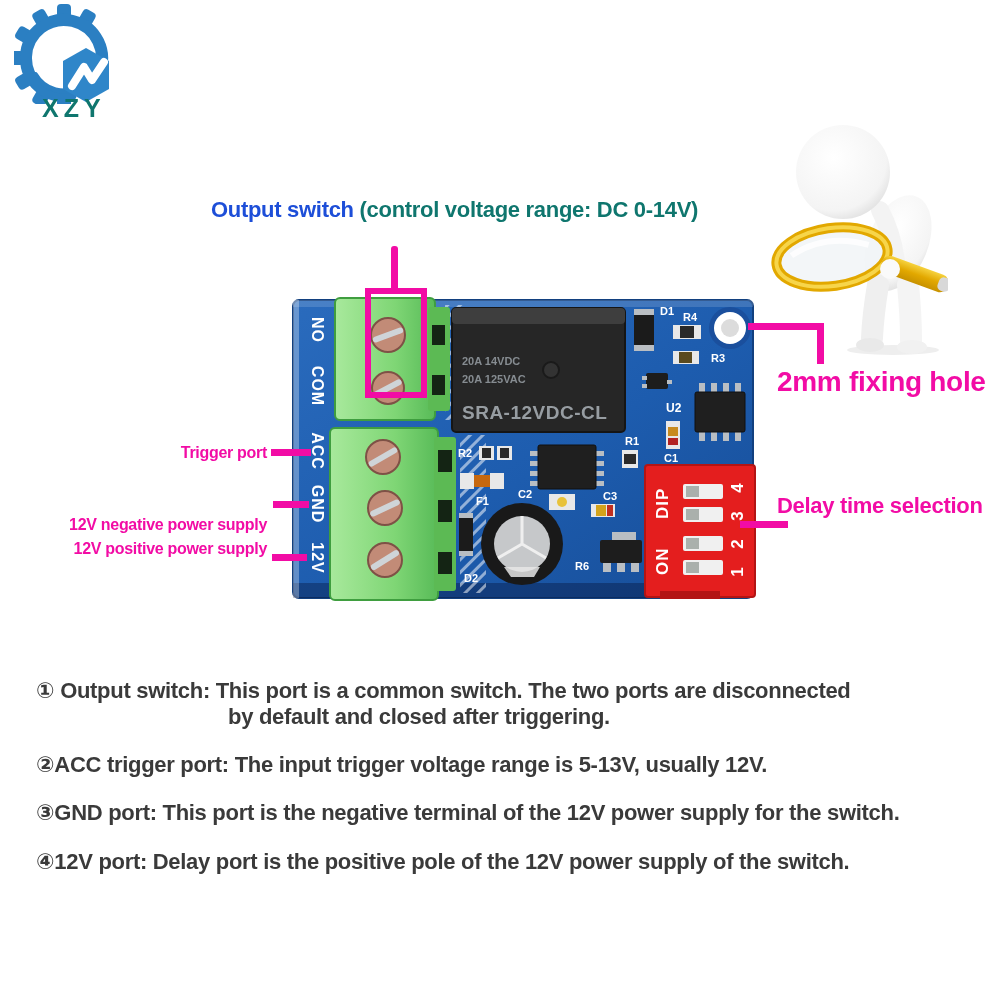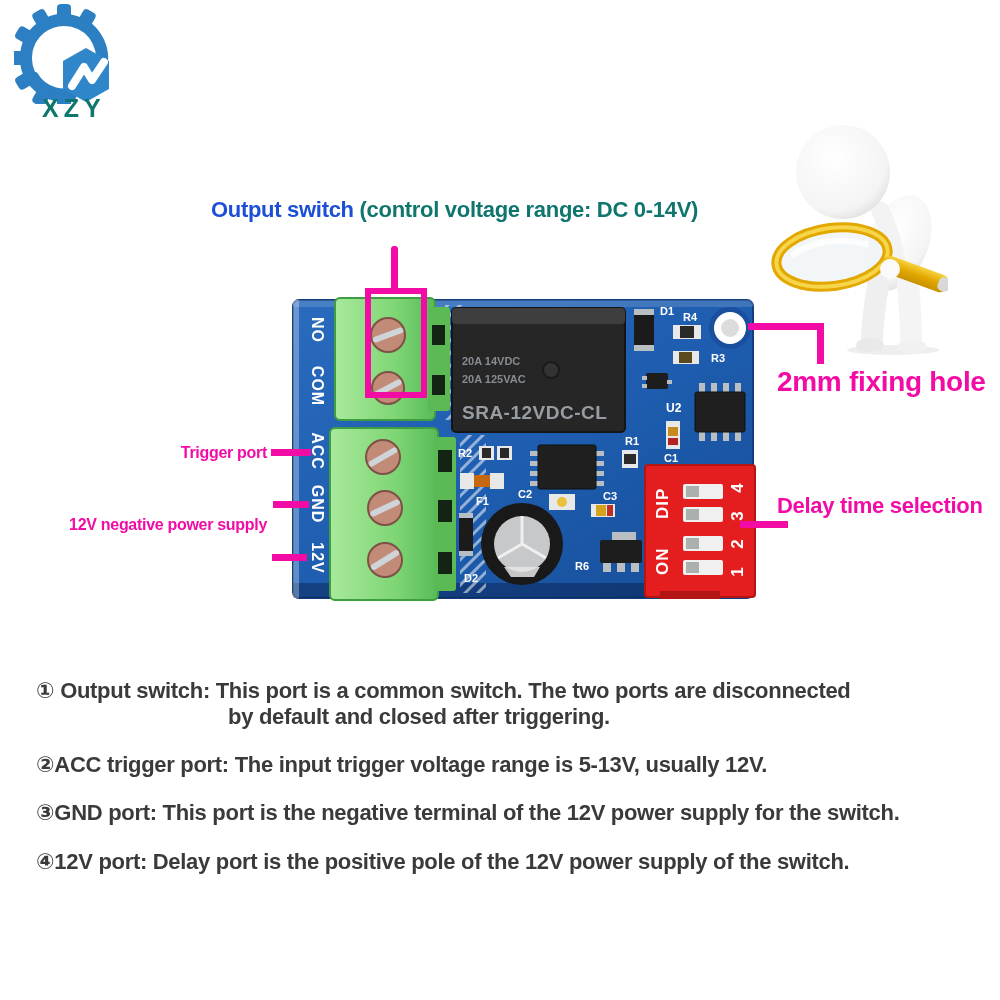--- a/index.html
+++ b/index.html
@@ -300,20 +300,21 @@
   <div class="ann-box" style="left:365px;top:288px;width:62px;height:110px;"></div>
   <div class="ann" style="left:271px;top:449px;width:40px;height:7px;"></div>
   <div class="ann" style="left:273px;top:501px;width:36px;height:7px;"></div>
   <div class="ann" style="left:272px;top:554px;width:35px;height:7px;"></div>
   <div class="ann" style="left:748px;top:323px;width:76px;height:7px;"></div>
   <div class="ann" style="left:817px;top:323px;width:7px;height:41px;"></div>
   <div class="ann" style="left:740px;top:521px;width:48px;height:7px;"></div>
 
   <div class="lbl lbl-left" style="top:444px;">Trigger port</div>
   <div class="lbl lbl-left" style="top:492px;margin-top:24px;">12V negative power supply</div>
+  <div class="lbl lbl-left" style="top:540px;">12V positive power supply</div>
   <div class="lbl" style="left:777px;top:366px;font-size:28px;">2mm fixing hole</div>
   <div class="lbl" style="left:777px;top:493px;font-size:22px;">Delay time selection</div>
 
   <div>
     <div class="note" style="left:36px;top:678px;">① Output switch: This port is a common switch. The two ports are disconnected</div>
     <div class="note" style="left:228px;top:704px;">by default and closed after triggering.</div>
     <div class="note" style="left:36px;top:752px;">②ACC trigger port: The input trigger voltage range is 5-13V, usually 12V.</div>
     <div class="note" style="left:36px;top:800px;">③GND port: This port is the negative terminal of the 12V power supply for the switch.</div>
     <div class="note" style="left:36px;top:849px;">④12V port: Delay port is the positive pole of the 12V power supply of the switch.</div>
   </div>

